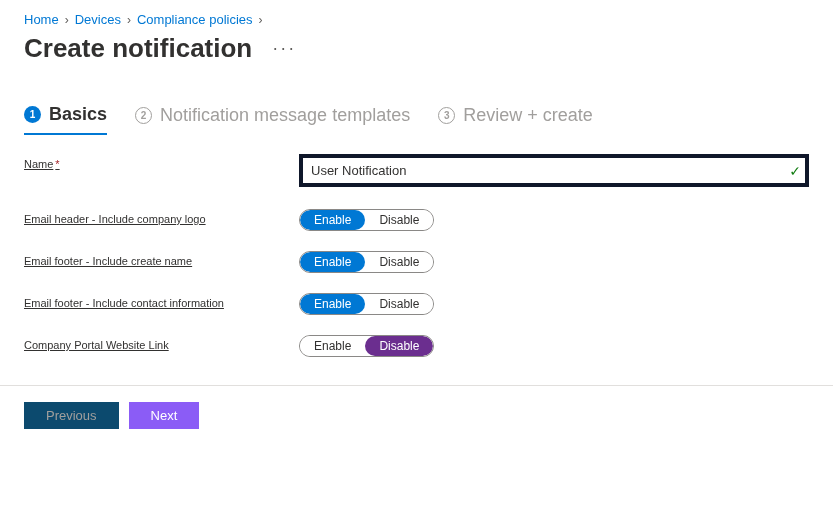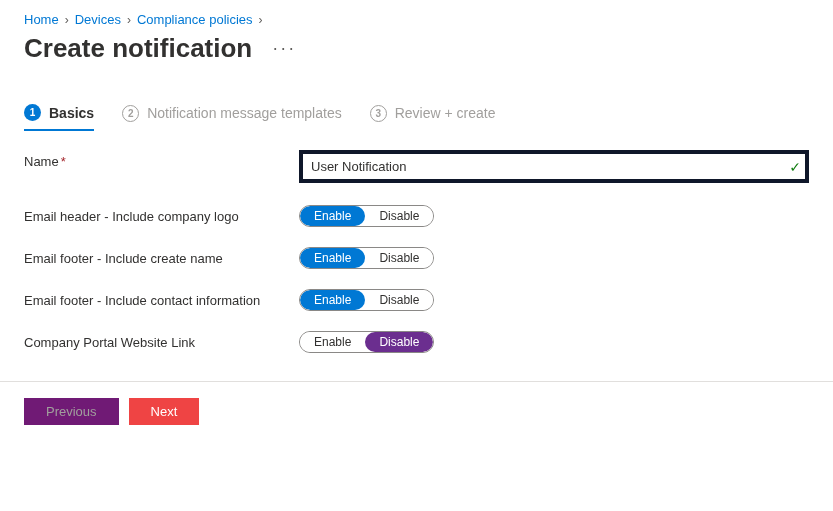--- a/index.html
+++ b/index.html
@@ -74,38 +74,39 @@
     .step.active .step-circle {
       background: #0078d4;
       color: #fff;
       border: none;
     }
     .step.inactive .step-circle {
       background: #fff;
       border: 1px solid #a19f9d;
       color: #a19f9d;
     }
-    .step-label { font-size: 14px; }
+    .step-label { font-size: 18px; }
     .step.active .step-label { color: #323130; font-weight: 600; }
     .step.inactive .step-label { color: #a19f9d; }
     .step.active { border-bottom: 2px solid #0078d4; margin-bottom: -1px; }
 
     
     .form { margin-top: 8px; }
     .form-row {
       display: flex;
       align-items: flex-start;
       margin-bottom: 22px;
     }
     .form-row.tight { margin-bottom: 20px; }
     .form-label {
       width: 275px;
-      font-size: 13px;
+      font-size: 11px;
       color: #323130;
       padding-top: 4px;
+      text-decoration: underline;
     }
     .req { color: #a4262c; margin-left: 2px; }
     .form-control { flex: 1; }
 
     
     .text-input-wrap {
       position: relative;
       width: 100%;
     }
     input[type="text"] {
@@ -166,25 +167,25 @@
       gap: 10px;
     }
     .btn {
       padding: 6px 22px;
       font-size: 13px;
       border: none;
       cursor: pointer;
       font-family: inherit;
     }
     .btn-secondary {
-      background: #701a75;
+      background: #0c4a6e;
       color: #a19f9d;
     }
     .btn-primary {
-      background: #ef4444;
+      background: #8b5cf6;
       color: #fff;
     }
   </style>
 </head>
 <body>
 
 <div class="page">
   <nav class="breadcrumb">
     <a>Home</a>
     <span class="sep">›</span>

